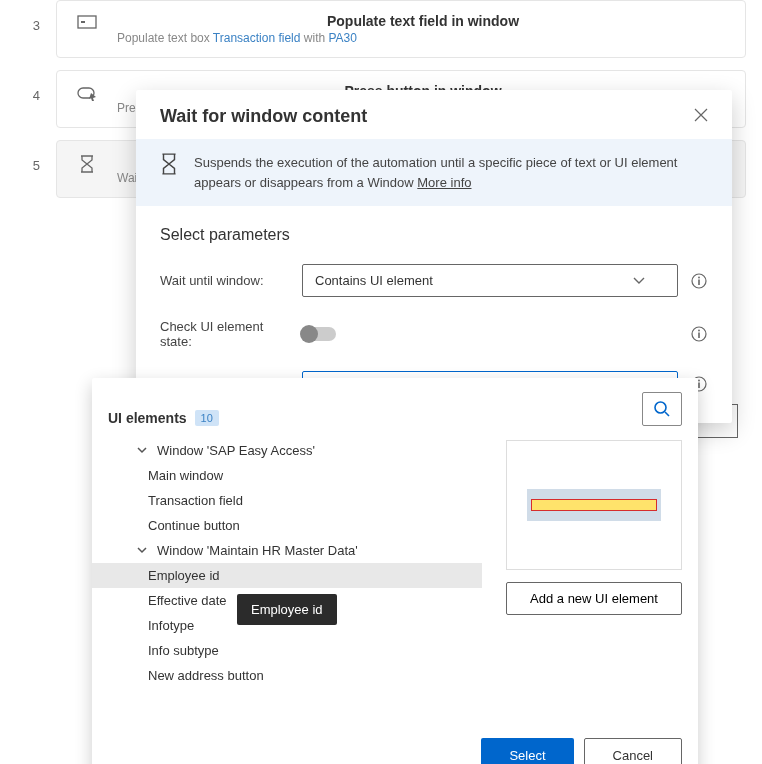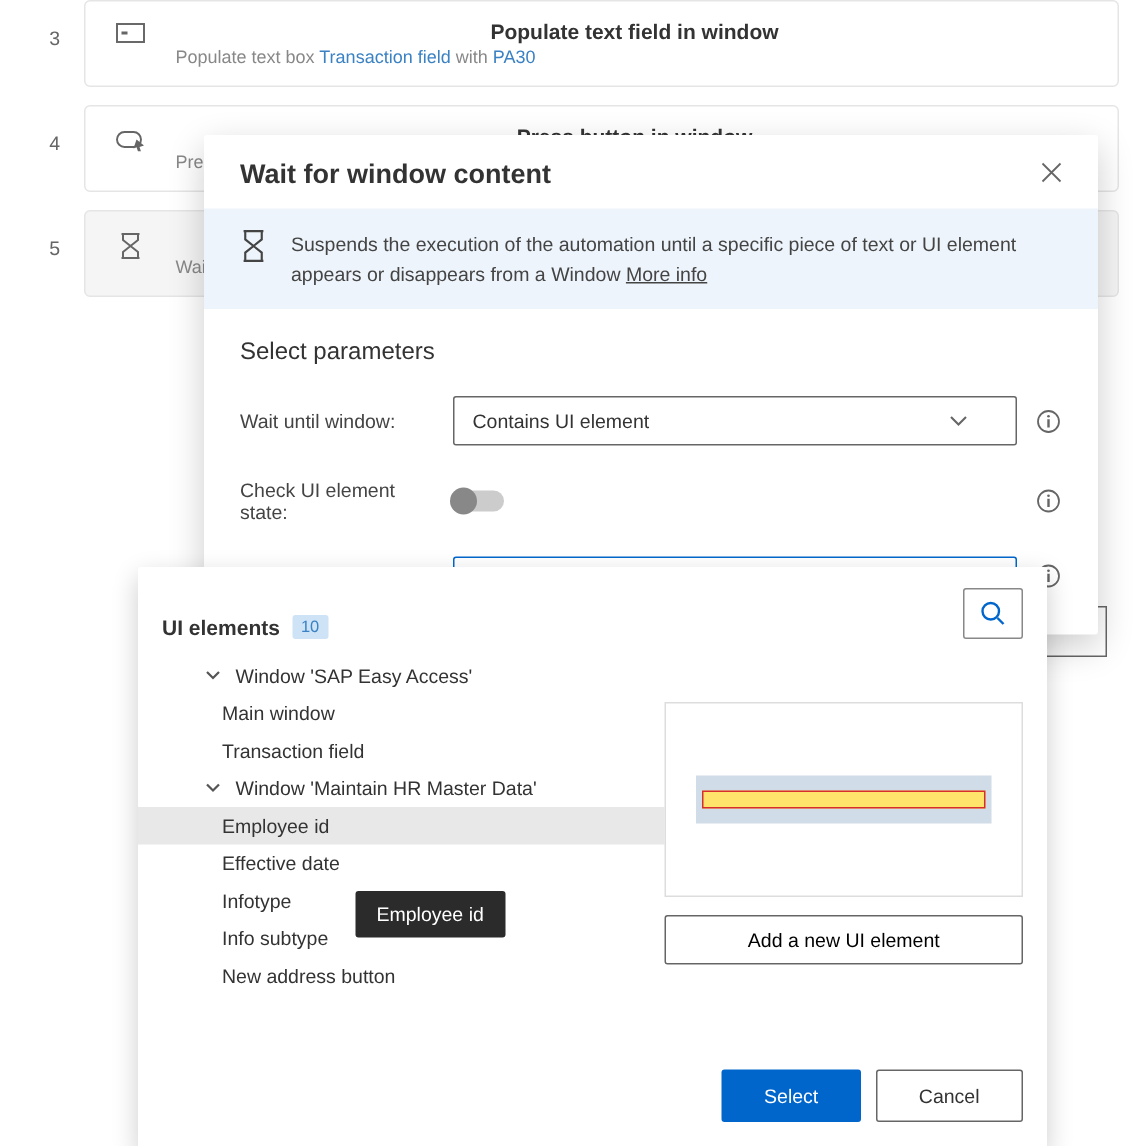--- a/index.html
+++ b/index.html
@@ -46,21 +46,21 @@
 
     .tree { padding: 4px 0; }
     .tree-item { display: flex; align-items: center; gap: 6px; padding: 5px 16px; font-size: 13px; color: #333; cursor: pointer; }
     .tree-item.indent1 { padding-left: 45px; }
     .tree-item.indent2 { padding-left: 56px; }
     .tree-item.selected { background: #e8e8e8; }
     .tree-chevron { width: 14px; color: #555; }
 
     .tooltip { position: absolute; background: #2b2b2b; color: #fff; padding: 8px 14px; font-size: 13px; border-radius: 2px; white-space: nowrap; pointer-events: none; }
 
-    .preview-panel { position: absolute; right: 16px; top: 6px; width: 239px; margin-top: 28px; }
+    .preview-panel { position: absolute; right: 16px; top: 6px; width: 176px; }
     .preview-box { border: 1px solid #ddd; height: 130px; display: flex; align-items: center; justify-content: center; background: #fff; padding: 20px; }
     .preview-inner { width: 100%; }
     .preview-bar { background: #d0dce8; height: 32px; display: flex; align-items: center; padding: 4px; }
     .preview-highlight { flex: 1; height: 12px; background: #ffe36b; border: 1.5px solid #d62d2d; position: relative; }
     .add-btn { width: 100%; margin-top: 12px; padding: 8px; border: 1px solid #666; background: #fff; font-size: 13px; cursor: pointer; border-radius: 2px; }
 
     .picker-footer { display: flex; justify-content: flex-end; gap: 10px; padding: 16px 16px 0 16px; margin-top: 30px; }
     .btn-primary { background: #0066cc; color: #fff; border: none; padding: 9px 28px; font-size: 13px; cursor: pointer; border-radius: 2px; }
     .btn-secondary { background: #fff; color: #333; border: 1px solid #666; padding: 9px 28px; font-size: 13px; cursor: pointer; border-radius: 2px; }
 
@@ -220,20 +220,23 @@
               <path d="M1 3 L5 7 L9 3" fill="none" stroke="#555" stroke-width="1.5"></path>
             </svg></span>
         <span>Window 'SAP Easy Access'</span>
       </div>
       <div class="tree-item indent2">
           <span>Main window</span>
         </div>
       <div class="tree-item indent2">
           <span>Transaction field</span>
         </div>
+      <div class="tree-item indent2">
+          <span>Continue button</span>
+        </div>
       <div class="tree-item indent1">
         <span class="tree-chevron"><svg width="10" height="10" viewBox="0 0 10 10">
               <path d="M1 3 L5 7 L9 3" fill="none" stroke="#555" stroke-width="1.5"></path>
             </svg></span>
         <span>Window 'Maintain HR Master Data'</span>
       </div>
       <div class="tree-item indent2 selected">
           <span>Employee id</span>
         </div>
       <div class="tree-item indent2">

